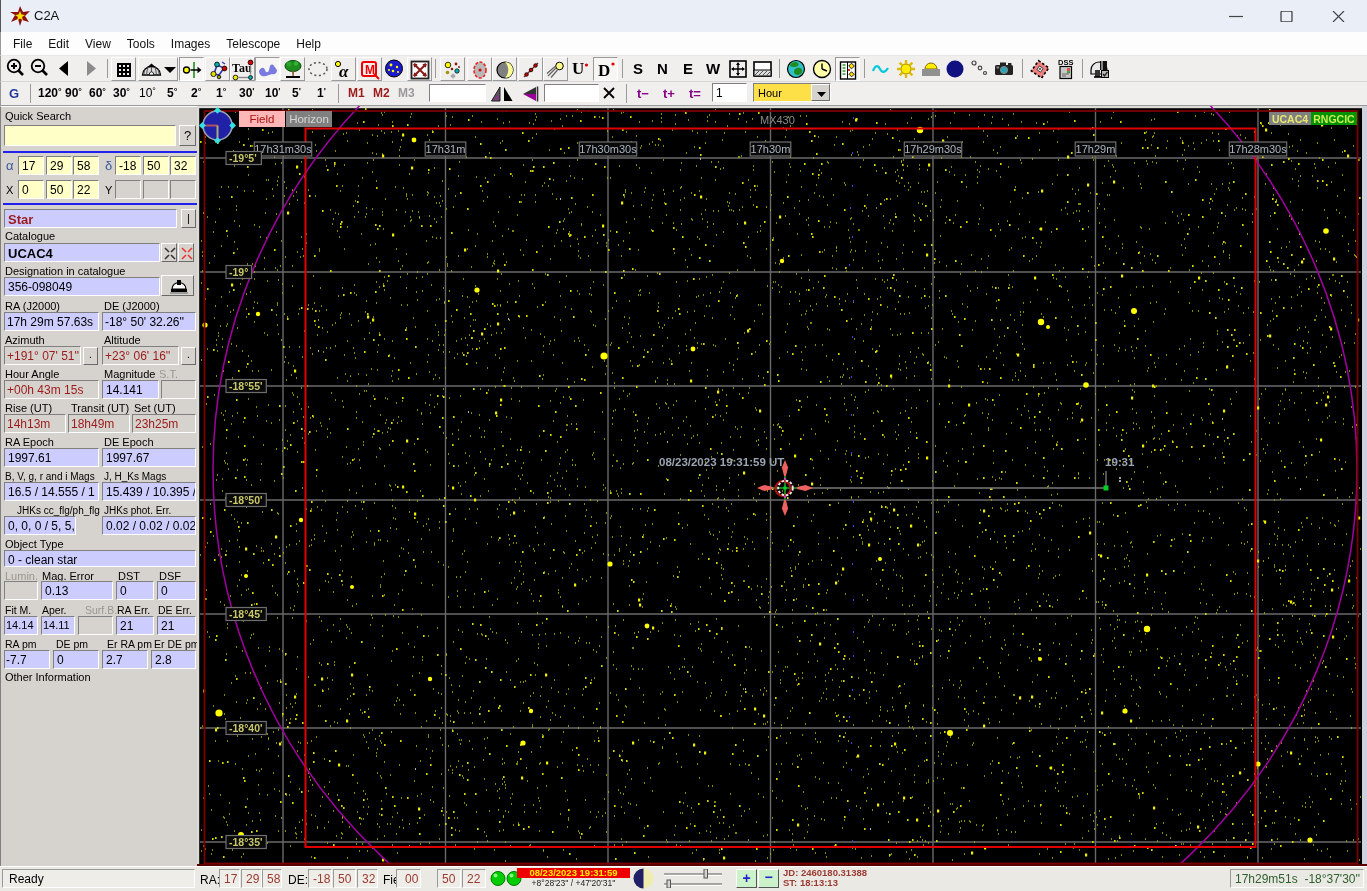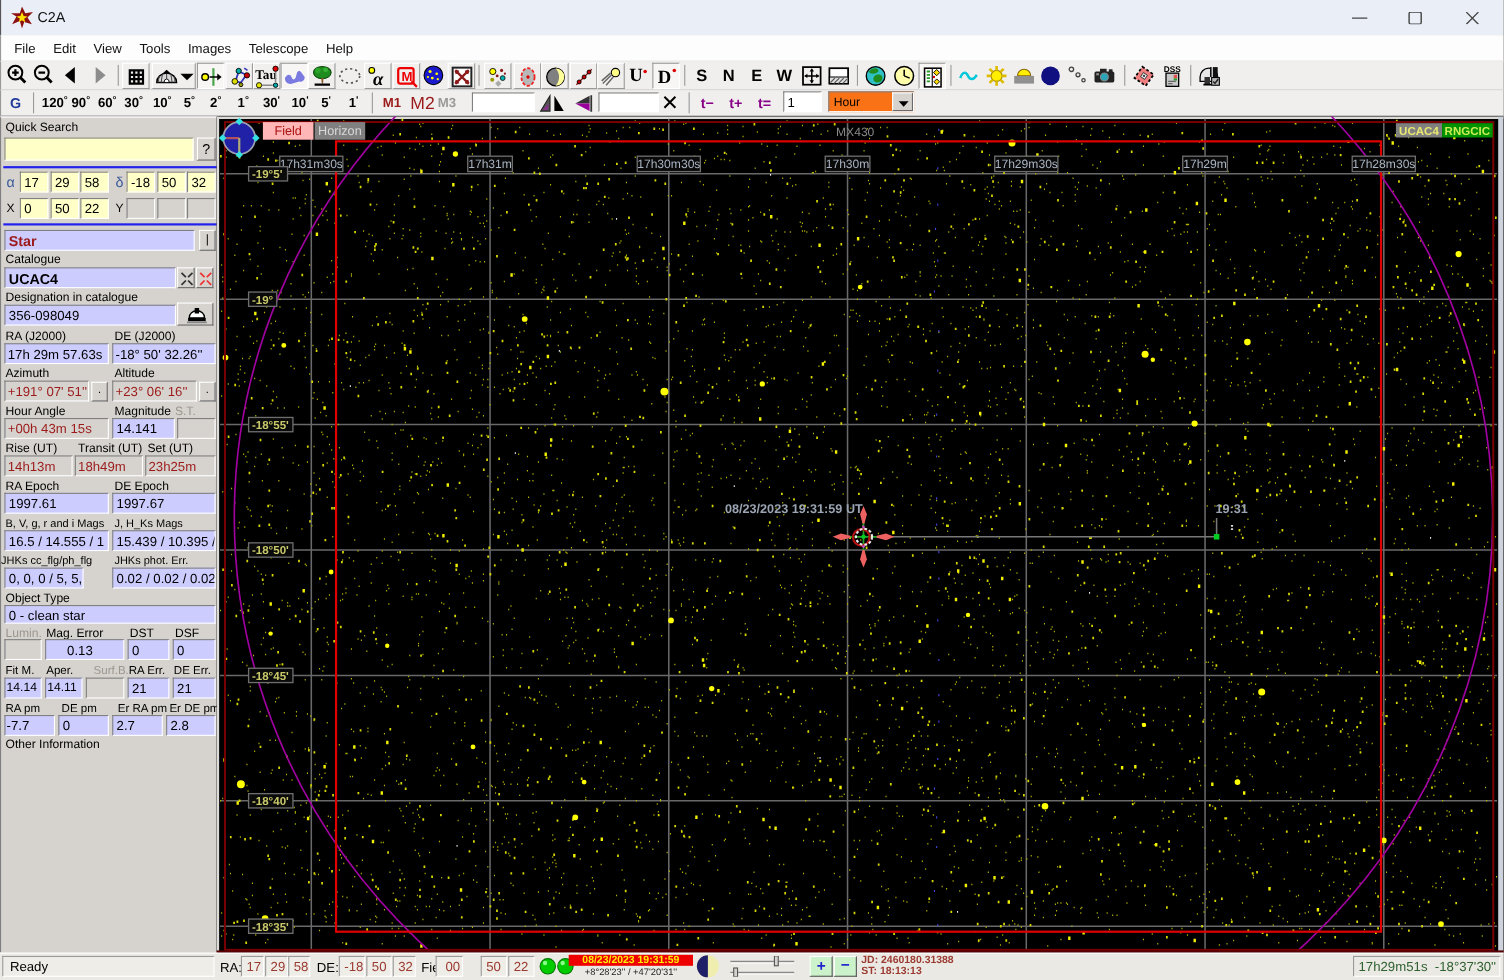--- a/index.html
+++ b/index.html
@@ -336,31 +336,31 @@
       </svg>
     </div>
   </div>
 <div class="abs tb2">
     <div class="abs" style="left:8px;top:4px;font-size:13px;font-weight:bold;color:#223a9a;white-space:nowrap">G</div>
     <div class="abs" style="left:29px;top:2px;width:1px;height:19px;background:#9a9a9a"></div>
     <div class="abs" style="left:37px;top:4px;font-size:12px;font-weight:bold;color:#000;white-space:nowrap">120<span style="font-size:9px;vertical-align:3px">°</span></div>
     <div class="abs" style="left:64px;top:4px;font-size:12px;font-weight:bold;color:#000;white-space:nowrap">90<span style="font-size:9px;vertical-align:3px">°</span></div>
     <div class="abs" style="left:88px;top:4px;font-size:12px;font-weight:bold;color:#000;white-space:nowrap">60<span style="font-size:9px;vertical-align:3px">°</span></div>
     <div class="abs" style="left:112px;top:4px;font-size:12px;font-weight:bold;color:#000;white-space:nowrap">30<span style="font-size:9px;vertical-align:3px">°</span></div>
-    <div class="abs" style="left:138px;top:4px;font-size:12px;font-weight:bold;color:#000;white-space:nowrap">10<span style="font-size:9px;vertical-align:3px">°</span></div>
+    <div class="abs" style="left:138px;top:4px;font-size:12px;font-weight:normal;color:#000;white-space:nowrap">10<span style="font-size:9px;vertical-align:3px">°</span></div>
     <div class="abs" style="left:166px;top:4px;font-size:12px;font-weight:bold;color:#000;white-space:nowrap">5<span style="font-size:9px;vertical-align:3px">°</span></div>
     <div class="abs" style="left:190px;top:4px;font-size:12px;font-weight:bold;color:#000;white-space:nowrap">2<span style="font-size:9px;vertical-align:3px">°</span></div>
     <div class="abs" style="left:215px;top:4px;font-size:12px;font-weight:bold;color:#000;white-space:nowrap">1<span style="font-size:9px;vertical-align:3px">°</span></div>
     <div class="abs" style="left:238px;top:4px;font-size:12px;font-weight:bold;color:#000;white-space:nowrap">30<span style="font-size:9px;vertical-align:3px">'</span></div>
     <div class="abs" style="left:264px;top:4px;font-size:12px;font-weight:bold;color:#000;white-space:nowrap">10<span style="font-size:9px;vertical-align:3px">'</span></div>
     <div class="abs" style="left:291px;top:4px;font-size:12px;font-weight:bold;color:#000;white-space:nowrap">5<span style="font-size:9px;vertical-align:3px">'</span></div>
     <div class="abs" style="left:316px;top:4px;font-size:12px;font-weight:bold;color:#000;white-space:nowrap">1<span style="font-size:9px;vertical-align:3px">'</span></div>
     <div class="abs" style="left:337px;top:2px;width:1px;height:19px;background:#9a9a9a"></div>
     <div class="abs" style="left:347px;top:4px;font-size:12px;font-weight:bold;color:#9b1a1a;white-space:nowrap">M1</div>
-    <div class="abs" style="left:372px;top:4px;font-size:16px;font-weight:normal;color:#9b1a1a;white-space:nowrap">M2</div>
+    <div class="abs" style="left:372px;top:4px;font-size:12px;font-weight:bold;color:#9b1a1a;white-space:nowrap">M2</div>
     <div class="abs" style="left:397px;top:4px;font-size:12px;font-weight:bold;color:#9a9a9a;white-space:nowrap">M3</div>
     <div class="sunken2" style="left:428px;top:2px;width:57px;height:18px;background:#fff"></div>
     <svg width="24" height="18" viewBox="0 0 24 18" style="position:absolute;left:489px;top:3px">
       <path d="M10 2 L10 16 L1.5 16 Z" fill="#555"></path>
       <path d="M10 2 L10 16 L1.5 16 Z" fill="none" stroke="#222" stroke-width="1"></path>
       <path d="M14 2 L14 16 L22.5 16 Z" fill="#000"></path>
       <path d="M3 15 L8 15 L9 9 Z" fill="#883388"></path>
     </svg>
     <svg width="22" height="18" viewBox="0 0 22 18" style="position:absolute;left:519px;top:3px">
       <path d="M16 2 L16 9 L3 9 Z" fill="#333"></path>
@@ -371,21 +371,21 @@
     <svg width="16" height="16" viewBox="0 0 16 16" style="position:absolute;left:600px;top:3px">
       <path d="M3 3 L13 13 M13 3 L3 13" stroke="#000" stroke-width="1.8"></path>
     </svg>
     <div class="abs" style="left:625px;top:2px;width:1px;height:19px;background:#9a9a9a"></div>
     <div class="abs" style="left:636px;top:4px;font-size:13px;font-weight:bold;color:#880088;white-space:nowrap">t−</div>
     <div class="abs" style="left:662px;top:4px;font-size:13px;font-weight:bold;color:#880088;white-space:nowrap">t+</div>
     <div class="abs" style="left:688px;top:4px;font-size:13px;font-weight:bold;color:#880088;white-space:nowrap">t=</div>
     <div class="sunken2" style="left:711px;top:1px;width:35px;height:19px;background:#fff">
       <div style="font-size:12px;padding:2px 0 0 3px">1</div>
     </div>
-    <div class="sunken2" style="left:752px;top:1px;width:78px;height:19px;background:#f97316">
+    <div class="sunken2" style="left:752px;top:1px;width:78px;height:19px;background:#fde047">
       <div style="font-size:11px;padding:3px 0 0 4px">Hour</div>
       <div class="raised" style="left:57px;top:0px;width:19px;height:17px"><svg width="19" height="17" viewBox="0 0 19 17">
           <path d="M5 7 L14 7 L9.5 12 Z" fill="#000"></path>
         </svg></div>
     </div>
   </div>
 <div class="abs sb">
     <div class="lbl" style="left:4px;top:3px;font-size:11px">Quick Search</div>
     <div class="sunken2 yel" style="left:3px;top:18px;width:172px;height:21px">
       <div class="val" style="color:#000;font-size:12px;padding-left:3px"></div>
@@ -516,41 +516,41 @@
       <div class="val" style="color:#000;font-size:12px;padding-left:3px">1997.67</div>
     </div>
     <div class="lbl" style="left:4px;top:364px;font-size:10px">B, V, g, r and i Mags</div>
     <div class="lbl" style="left:103px;top:364px;font-size:10px">J, H_Ks Mags</div>
     <div class="sunken2 lav" style="left:3px;top:375px;width:95px;height:19px">
       <div class="val" style="color:#000;font-size:12px;padding-left:3px">16.5 / 14.555 / 1</div>
     </div>
     <div class="sunken2 lav" style="left:101px;top:375px;width:94px;height:19px">
       <div class="val" style="color:#000;font-size:12px;padding-left:3px">15.439 / 10.395 /</div>
     </div>
-    <div class="lbl" style="left:0;top:398px;font-size:10px">JHKs cc_flg/ph_flg</div>
+    <div class="lbl" style="left:16px;top:398px;font-size:10px">JHKs cc_flg/ph_flg</div>
     <div class="lbl" style="left:103px;top:398px;font-size:10px">JHKs phot. Err.</div>
     <div class="sunken2 lav" style="left:3px;top:409px;width:72px;height:19px">
       <div class="val" style="color:#000;font-size:12px;padding-left:3px">0, 0, 0 / 5, 5, 5</div>
     </div>
     <div class="sunken2 lav" style="left:101px;top:409px;width:94px;height:19px">
       <div class="val" style="color:#000;font-size:12px;padding-left:3px">0.02 / 0.02 / 0.02</div>
     </div>
     <div class="lbl" style="left:4px;top:431px;font-size:11px">Object Type</div>
     <div class="sunken2 lav" style="left:3px;top:443px;width:192px;height:17px">
       <div class="val" style="color:#000;font-size:12px;padding-left:3px">0 - clean star</div>
     </div>
     <div class="glbl" style="left:4px;top:463px;font-size:11px">Lumin.</div>
     <div class="lbl" style="left:41px;top:463px;font-size:11px">Mag. Error</div>
     <div class="lbl" style="left:117px;top:463px;font-size:11px">DST</div>
     <div class="lbl" style="left:158px;top:463px;font-size:11px">DSF</div>
     <div class="sunken2 gry" style="left:3px;top:474px;width:34px;height:19px">
       <div class="val" style="color:#000;font-size:12px;padding-left:3px"></div>
     </div>
     <div class="sunken2 lav" style="left:40px;top:474px;width:72px;height:19px">
-      <div class="val" style="color:#000;font-size:12px;padding-left:19px">0.13</div>
+      <div class="val" style="color:#000;font-size:12px;padding-left:3px">0.13</div>
     </div>
     <div class="sunken2 lav" style="left:115px;top:474px;width:38px;height:19px">
       <div class="val" style="color:#000;font-size:12px;padding-left:3px">0</div>
     </div>
     <div class="sunken2 lav" style="left:156px;top:474px;width:39px;height:19px">
       <div class="val" style="color:#000;font-size:12px;padding-left:3px">0</div>
     </div>
     <div class="lbl" style="left:4px;top:497px;font-size:10.5px">Fit M.</div>
     <div class="lbl" style="left:41px;top:497px;font-size:10.5px">Aper.</div>
     <div class="glbl" style="left:84px;top:497px;font-size:10.5px">Surf.B.</div>

